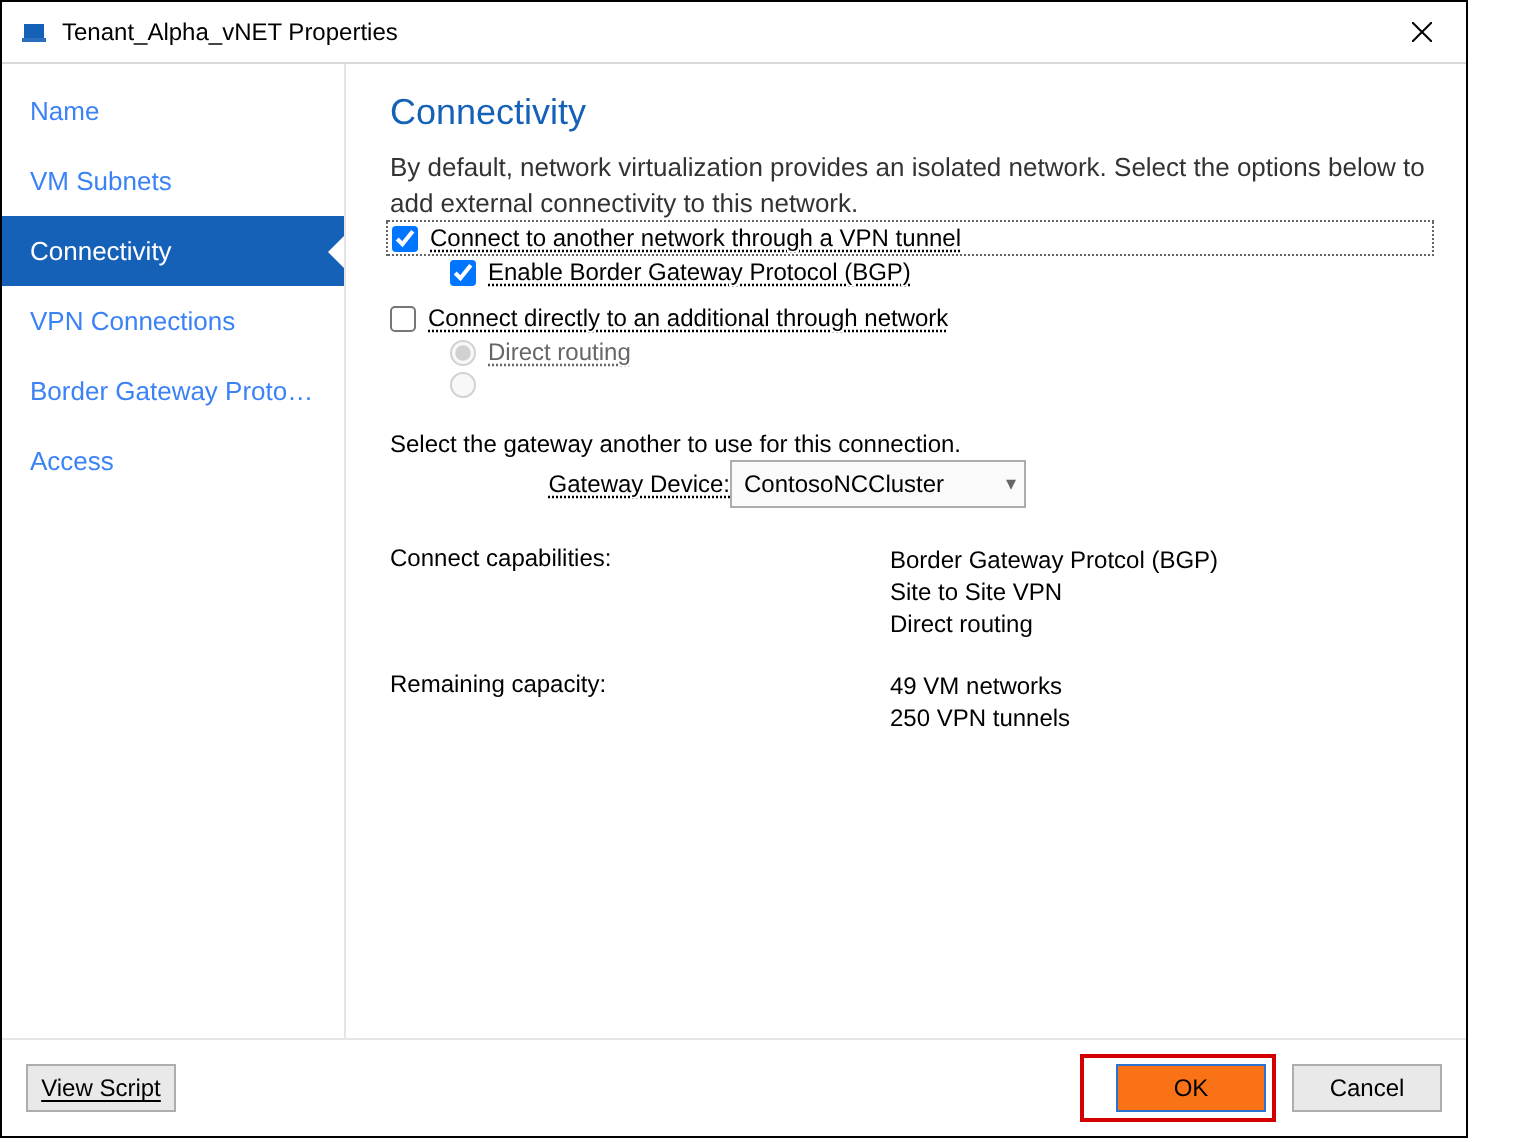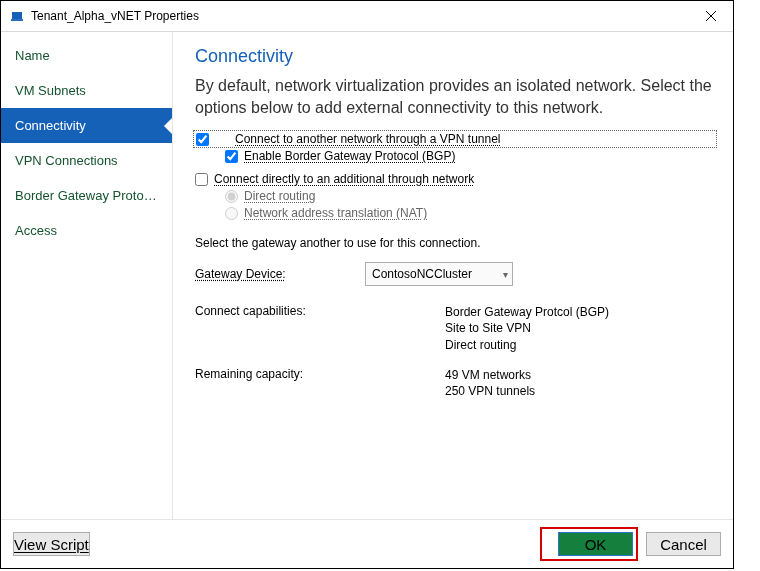--- a/index.html
+++ b/index.html
@@ -54,21 +54,21 @@
   .sidebar {
     width: 172px;
     border-right: 1px solid #e5e5e5;
     padding-top: 6px;
     box-sizing: border-box;
     background: #fff;
   }
   .sidebar-item {
     padding: 10px 14px;
     font-size: 13px;
-    color: #14532d;
+    color: #3b82f6;
     cursor: default;
     white-space: nowrap;
     overflow: hidden;
     text-overflow: ellipsis;
     position: relative;
   }
   .sidebar-item.active {
     background: #1561b8;
     color: #fff;
   }
@@ -89,23 +89,23 @@
     box-sizing: border-box;
     overflow: hidden;
   }
   .page-title {
     color: #1561b8;
     font-size: 18px;
     font-weight: 400;
     margin: 0 0 8px 0;
   }
   .desc {
-    font-size: 16px;
+    font-size: 13px;
     color: #333;
-    margin-bottom: 12px;
+    margin-bottom: 0;
     line-height: 1.35;
   }
   .opt-group {
     margin-bottom: 6px;
   }
   .opt-row {
     display: flex;
     align-items: center;
     padding: 1px 0 2px 0;
     font-size: 12px;
@@ -120,30 +120,30 @@
     text-decoration-style: dotted;
     text-underline-offset: 2px;
     color: #000;
   }
   .opt-row .lbl.dim { color: #666; }
   .indent1 { padding-left: 30px; }
   .focus-box {
     border: 1px dotted #666;
     padding: 1px 2px;
     margin: 0 -2px;
-    gap: 20px;
   }
   .select-gateway {
     margin-top: 14px;
     font-size: 12px;
   }
   .gw-row {
     display: flex;
     align-items: center;
-    margin-top: 12px;
+    margin-top: 1px;
+    text-align: right;
   }
   .gw-label {
     width: 170px;
     text-decoration-line: underline;
     text-decoration-style: dotted;
     text-underline-offset: 2px;
   }
   .gw-select {
     border: 1px solid #adadad;
     background: #fafafa;
@@ -183,41 +183,41 @@
     display: flex;
     align-items: center;
     padding: 0 12px;
   }
   .footer .spacer { flex: 1; }
   .btn {
     min-width: 75px;
     height: 24px;
     border: 1px solid #adadad;
     background: #e9e9e9;
-    font-size: 15px;
+    font-size: 12px;
     display: inline-flex;
     align-items: center;
     justify-content: center;
     margin-left: 8px;
     box-sizing: border-box;
   }
   .btn.view-script {
     margin-left: 0;
     text-decoration: underline;
     text-underline-offset: 2px;
   }
   .ok-wrap {
     border: 2px solid #d40000;
     padding: 3px;
     display: inline-flex;
   }
   .ok-wrap .btn {
     margin-left: 13px;
     border: 1px solid #2b73d0;
-    background: #15803d;
+    background: #f97316;
   }
 </style>
 </head>
 <body>
 
 <div class="window">
 
   <div class="titlebar">
     <span class="app-icon">
       <svg width="14" height="14" viewBox="0 0 14 14">
@@ -265,21 +265,20 @@
         <div class="opt-row">
           <input type="checkbox" style="">
           <span class="lbl">Connect directly to an additional through network</span>
         </div>
         <div class="opt-row indent1">
           <input type="radio" name="r" checked="" disabled="" style="">
           <span class="lbl dim">Direct routing</span>
         </div>
         <div class="opt-row indent1">
           <input type="radio" name="r" disabled="" style="">
-          <span class="lbl dim">Network address translation (NAT)</span>
         </div>
       </div>
 
       <div class="select-gateway">
         <div>Select the gateway another to use for this connection.</div>
         <div class="gw-row">
           <span class="gw-label">Gateway Device:</span>
           <div class="gw-select">
             <span>ContosoNCCluster</span>
             <span class="chev">▾</span>

